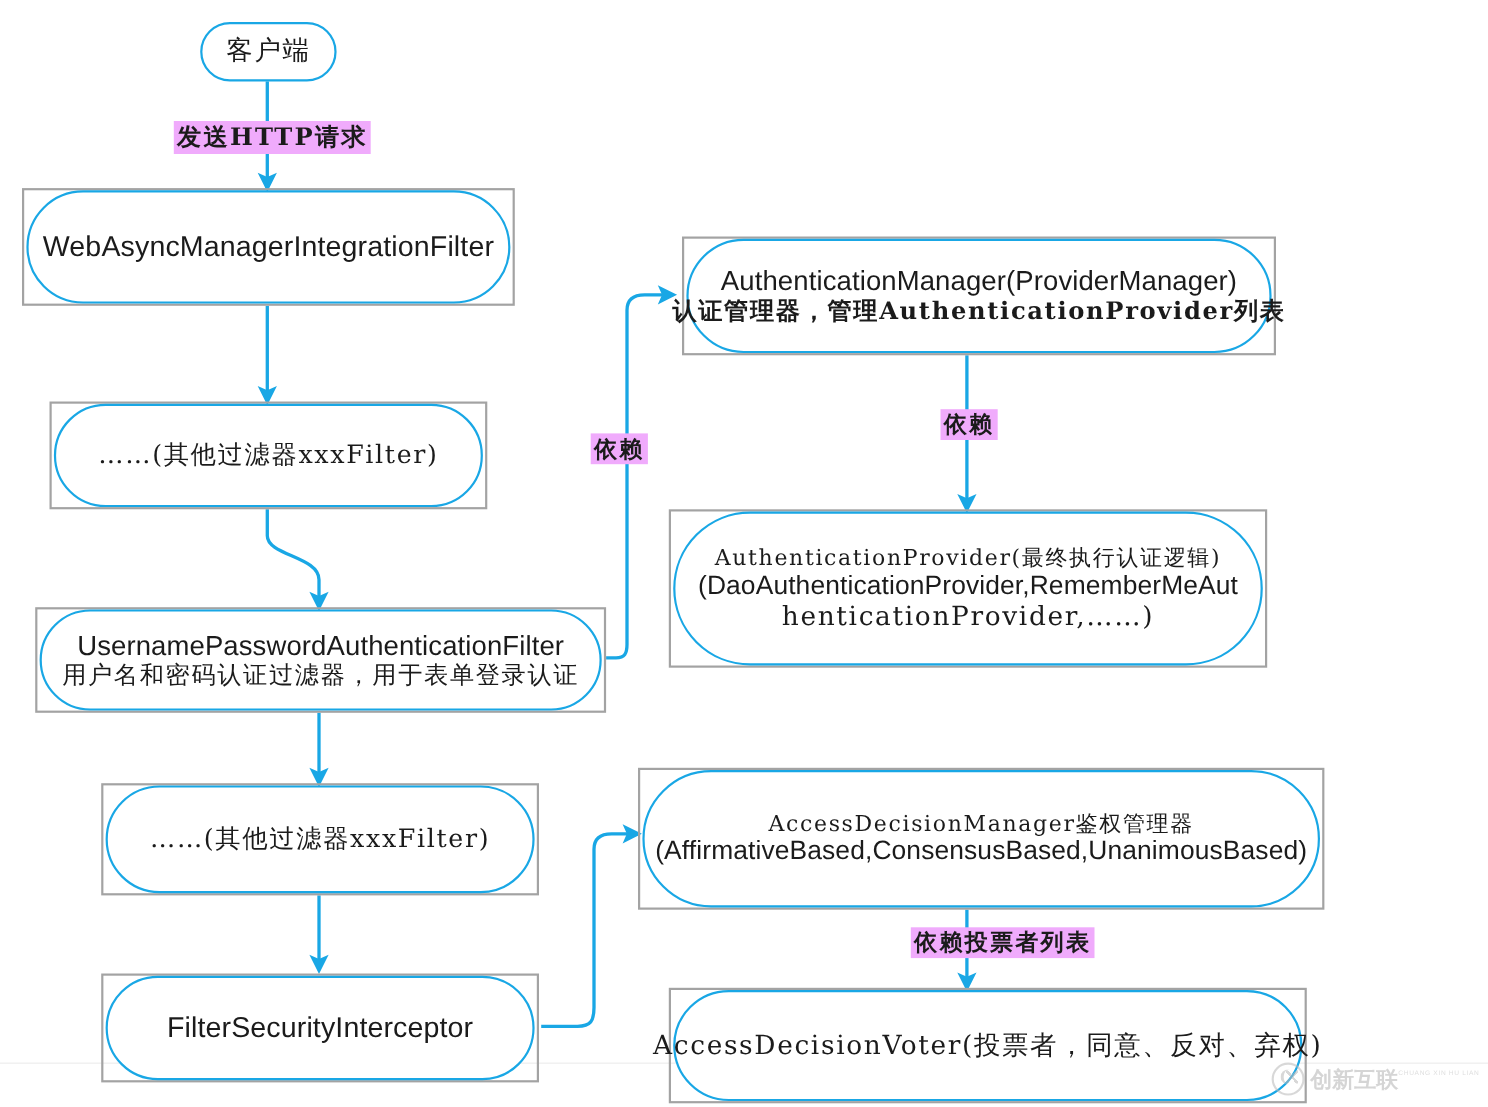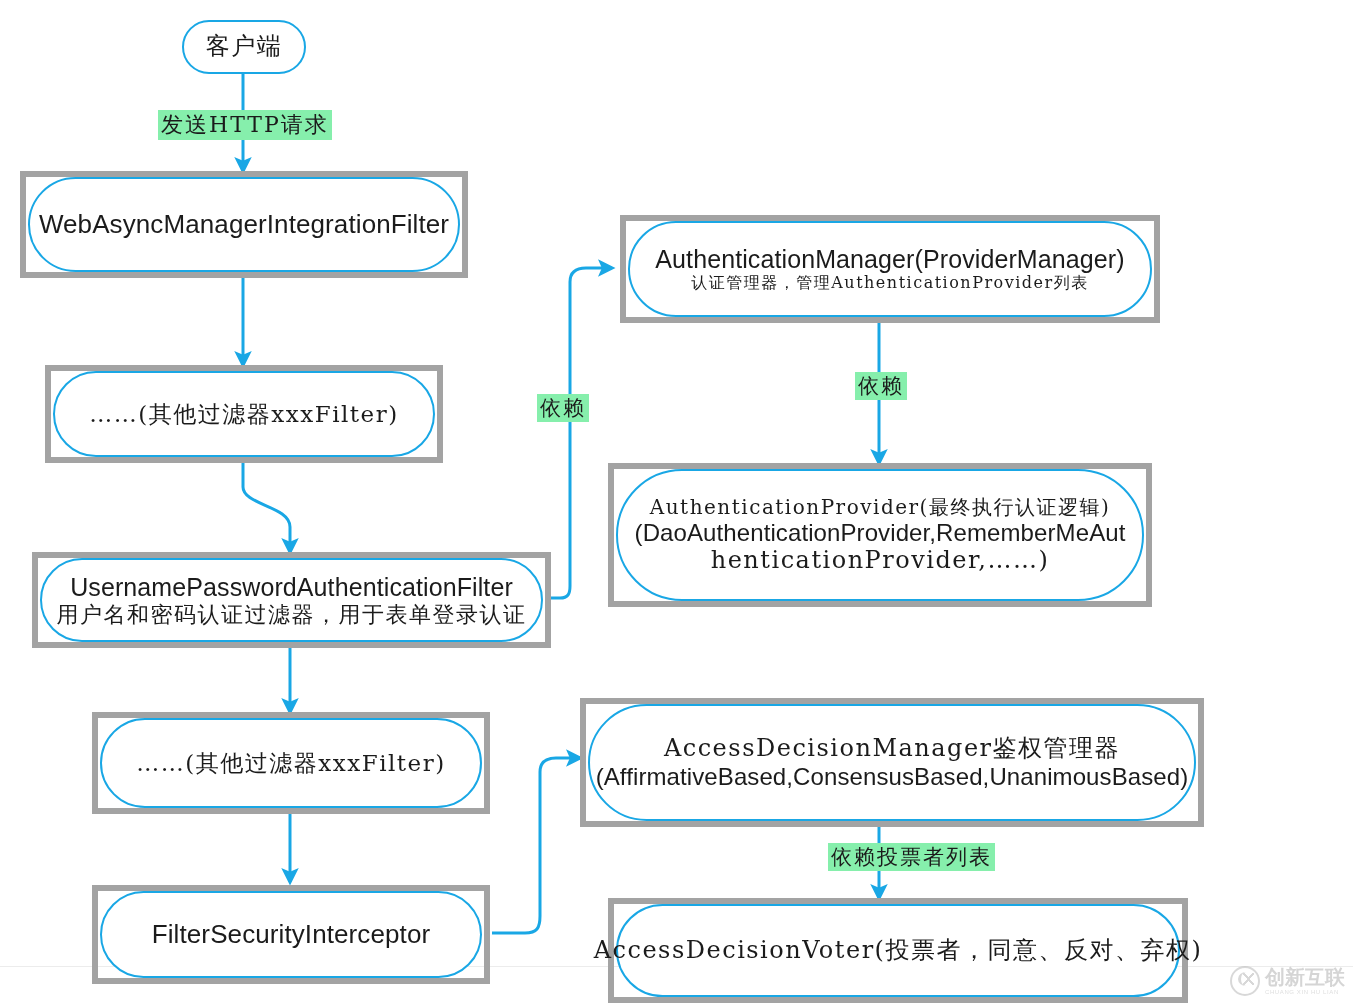--- a/index.html
+++ b/index.html
@@ -22,21 +22,21 @@
     left: 0;
     top: 0;
     width: 1353px;
     height: 1006px;
     pointer-events: none;
   }
   
   .node {
     position: absolute;
     box-sizing: border-box;
-    border: 6px solid #a3a3a3;
+    border: 2px solid #a3a3a3;
     background: transparent;
   }
   .node .capsule {
     position: absolute;
     left: 2px;
     top: 0px;
     right: 2px;
     bottom: 0px;
     box-sizing: border-box;
     border: 2.5px solid #19a7e5;
@@ -62,25 +62,25 @@
     letter-spacing: .1px;
   }
   .cjk {
     font-family: "DejaVu Serif", serif;
     letter-spacing: 1.5px;
   }
   
   .edge-label {
     position: absolute;
     font-family: "DejaVu Serif", serif;
-    font-weight: 400;
+    font-weight: 700;
     color: #1b1b1b;
     white-space: nowrap;
     letter-spacing: 2px;
-    background: #86efac;
+    background: #f0abfc;
     padding: 0 3px;
   }
   
   #watermark {
     position: absolute;
     right: 8px;
     bottom: 10px;
     display: flex;
     align-items: center;
     gap: 5px;
@@ -110,21 +110,21 @@
     left: 11px;
     top: 5px;
     width: 11px;
     height: 12px;
     background:
       linear-gradient(to bottom right, transparent 43%, #b9b9b9 43%, #b9b9b9 57%, transparent 57%),
       linear-gradient(to top right, transparent 43%, #b9b9b9 43%, #b9b9b9 57%, transparent 57%);
   }
   #watermark .wtext {
     display: flex;
-    flex-direction: column;
+    flex-direction: row;
     line-height: 1;
   }
   #watermark .wcn {
     font-family: "DejaVu Serif", serif;
     font-weight: 700;
     font-size: 20px;
     color: #b4b4b4;
     letter-spacing: 0px;
   }
   #watermark .wen {
@@ -216,35 +216,35 @@
 
   <div class="node" style="left:92px; top:885px; width:398px; height:99px;padding-left:29px;">
     <div class="capsule">
       <span class="line ascii" style="font-size:26px;">FilterSecurityInterceptor</span>
     </div>
   </div>
 
   <div class="node" style="left:620px; top:215px; width:540px; height:108px;">
     <div class="capsule">
       <span class="line ascii" style="font-size:25px;">AuthenticationManager(ProviderManager)</span>
-      <span class="line cjk" style="font-size:16px;">认证管理器，管理AuthenticationProvider列表</span>
+      <span class="line cjk" style="font-size:22px;font-weight:bold;">认证管理器，管理AuthenticationProvider列表</span>
     </div>
   </div>
 
   <div class="node" style="left:608px; top:463px; width:544px; height:144px;">
     <div class="capsule">
       <span class="line cjk" style="font-size:20px;">AuthenticationProvider(最终执行认证逻辑)</span>
       <span class="line ascii" style="font-size:24px;">(DaoAuthenticationProvider,RememberMeAut</span>
       <span class="line cjk" style="font-size:24px;">henticationProvider,……)</span>
     </div>
   </div>
 
   <div class="node" style="left:580px; top:698px; width:624px; height:129px;">
     <div class="capsule">
-      <span class="line cjk" style="font-size:24px;">AccessDecisionManager鉴权管理器</span>
+      <span class="line cjk" style="font-size:20px;">AccessDecisionManager鉴权管理器</span>
       <span class="line ascii" style="font-size:24px;">(AffirmativeBased,ConsensusBased,UnanimousBased)</span>
     </div>
   </div>
 
   <div class="node" style="left:608px; top:898px; width:580px; height:105px;">
     <div class="capsule">
       <span class="line cjk" style="font-size:24px;">AccessDecisionVoter(投票者，同意、反对、弃权)</span>
     </div>
   </div>
 

